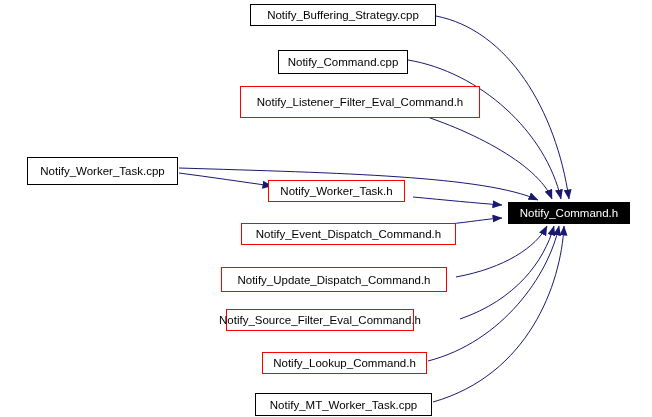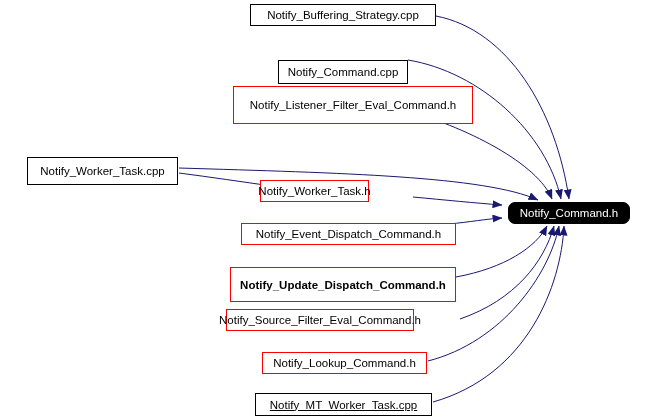--- a/index.html
+++ b/index.html
@@ -43,21 +43,20 @@
     cursor: pointer;
   }
   .node.red {
     border-color: var(--red-border, #ff0000);
   }
   .node.current {
     background: var(--current-bg, #000000);
     color: var(--current-text, #ffffff);
     border-color: var(--current-bg, #000000);
     cursor: default;
-    border-radius: 7px;
   }
 </style>
 </head>
 <body style="background: rgb(255, 255, 255);">
 
 <div id="graph" style="width: 652px; height: 417px;">
   <svg id="edges" xmlns="http://www.w3.org/2000/svg" width="652" height="417" viewBox="0 0 652 417">
     <defs>
       <marker id="arrow" markerWidth="10" markerHeight="8" refX="9.5" refY="4" orient="auto" markerUnits="userSpaceOnUse">
         <path id="arrowhead-path" d="M0,0 L10,4 L0,8 Z"></path>
@@ -70,24 +69,24 @@
       <path d="M179,173 C210,177 243,182 272,186" class="edge" marker-end="url(#arrow)"></path>
       <path d="M413,197 C445,200 475,203 502,205" class="edge" marker-end="url(#arrow)"></path>
       <path d="M449,224 C470,222 486,219 502,218" class="edge" marker-end="url(#arrow)"></path>
       <path d="M456,277 C505,268 536,247 547,226" class="edge" marker-end="url(#arrow)"></path>
       <path d="M460,319 C515,300 544,262 554,226" class="edge" marker-end="url(#arrow)"></path>
       <path d="M428,361 C502,342 549,275 559,226" class="edge" marker-end="url(#arrow)"></path>
       <path d="M433,402 C528,375 561,285 564,226" class="edge" marker-end="url(#arrow)"></path>
     </svg>
   <div id="nodes">
       <div class="node normal" style="left: 250px; top: 4px; width: 186px; height: 22px;">Notify_Buffering_Strategy.cpp</div>
-      <div class="node normal" style="left: 278px; top: 60px; width: 130px; height: 24px; text-align: center;">Notify_Command.cpp</div>
-      <div class="node red" style="left: 233px; top: 86px; width: 240px; height: 38px;">Notify_Listener_Filter_Eval_Command.h</div>
+      <div class="node normal" style="left: 278px; top: 50px; width: 130px; height: 24px; text-align: center;">Notify_Command.cpp</div>
+      <div class="node red" style="left: 240px; top: 86px; width: 240px; height: 32px;">Notify_Listener_Filter_Eval_Command.h</div>
       <div class="node normal" style="left: 27px; top: 157px; width: 151px; height: 28px;">Notify_Worker_Task.cpp</div>
-      <div class="node red" style="left: 260px; top: 180px; width: 109px; height: 22px; text-align: center;">Notify_Worker_Task.h</div>
+      <div class="node red" style="left: 268px; top: 180px; width: 137px; height: 22px; text-align: center;">Notify_Worker_Task.h</div>
       <div class="node current" style="left: 508px; top: 202px; width: 122px; height: 22px;">Notify_Command.h</div>
       <div class="node red" style="left: 241px; top: 223px; width: 215px; height: 22px;">Notify_Event_Dispatch_Command.h</div>
-      <div class="node red" style="left: 230px; top: 267px; width: 226px; height: 35px; font-weight: bold;">Notify_Update_Dispatch_Command.h</div>
+      <div class="node red" style="left: 221px; top: 267px; width: 226px; height: 25px;">Notify_Update_Dispatch_Command.h</div>
       <div class="node red" style="left: 226px; top: 309px; width: 188px; height: 22px;">Notify_Source_Filter_Eval_Command.h</div>
       <div class="node red" style="left: 262px; top: 352px; width: 165px; height: 22px; text-align: center;">Notify_Lookup_Command.h</div>
-      <div class="node normal" style="left: 255px; top: 393px; width: 177px; height: 23px; text-decoration: underline;">Notify_MT_Worker_Task.cpp</div>
+      <div class="node normal" style="left: 255px; top: 393px; width: 177px; height: 23px;">Notify_MT_Worker_Task.cpp</div>
     </div>
 </div>
 
 </body></html>

